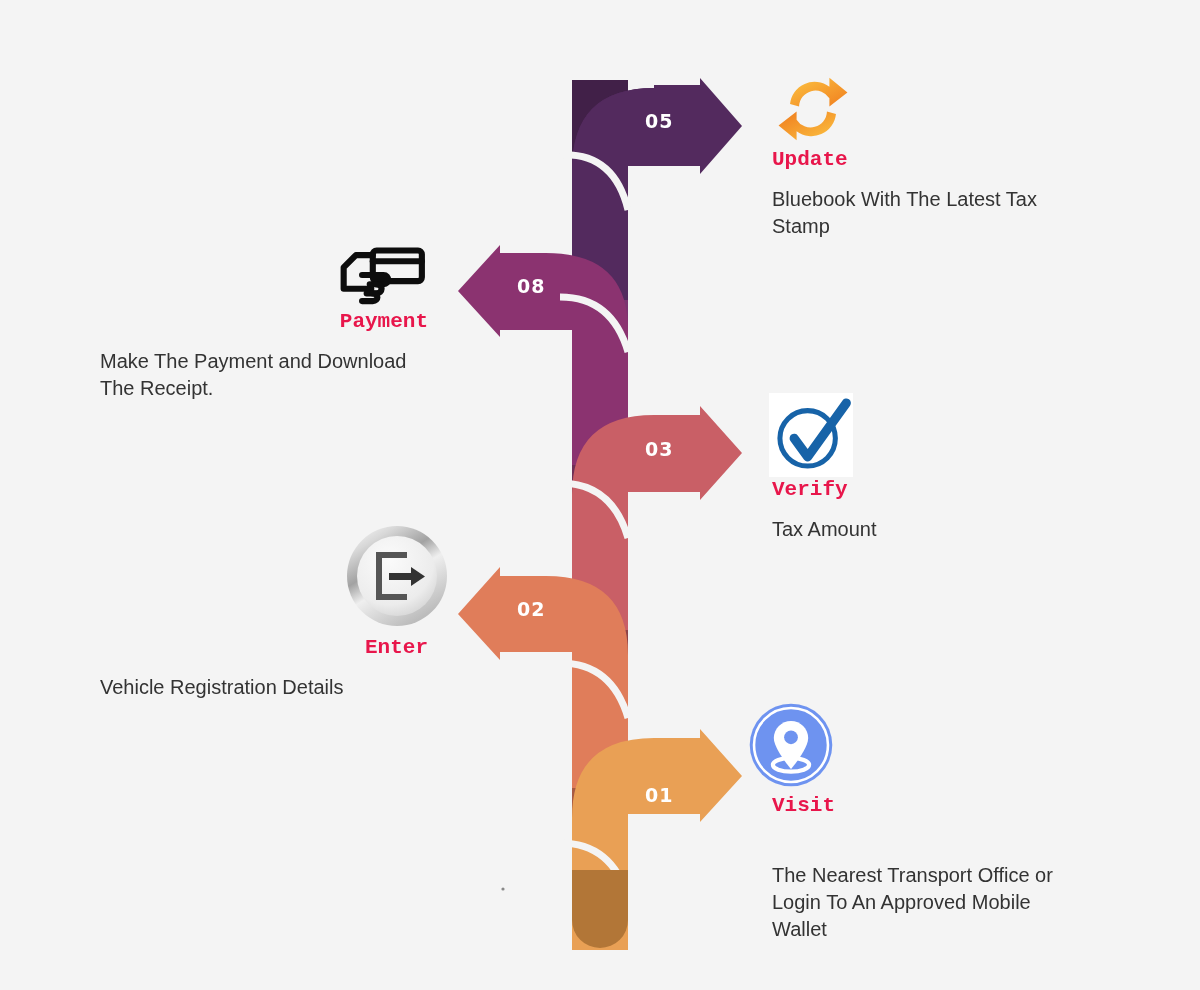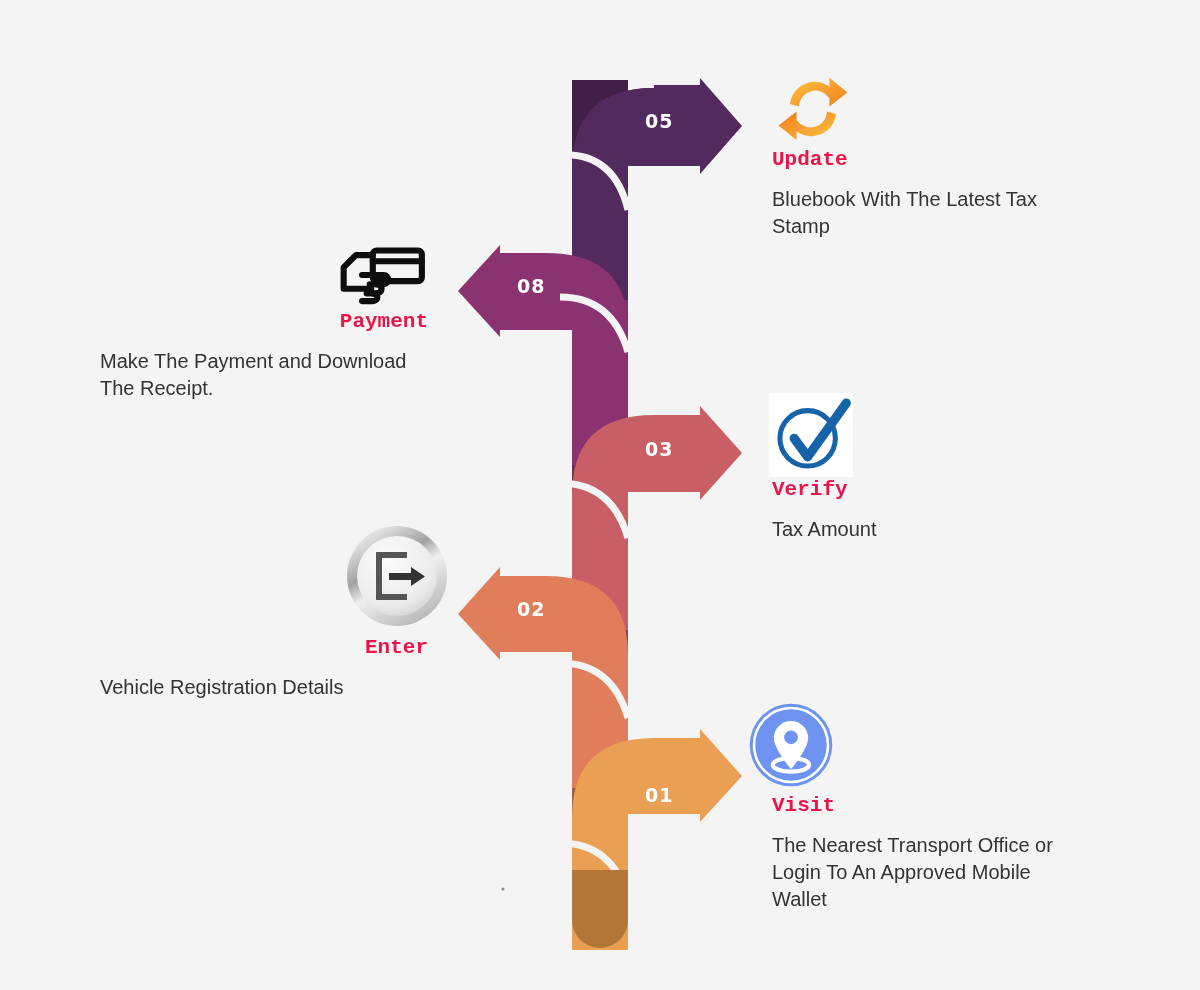--- a/index.html
+++ b/index.html
@@ -272,15 +272,15 @@
   <div class="icon-box" style="left:748px; top:702px; width:86px; height:86px;">
     <svg viewBox="0 0 100 100" width="86" height="86">
       <circle cx="50" cy="50" r="48" fill="#6e93f0"></circle>
       <circle cx="50" cy="50" r="43" fill="none" stroke="#ffffff" stroke-width="3"></circle>
       <path d="M50,22 C39,22 30,31 30,42 C30,55 50,78 50,78 C50,78 70,55 70,42 C70,31 61,22 50,22 Z" fill="#ffffff"></path>
       <circle cx="50" cy="41" r="8" fill="#6e93f0"></circle>
       <ellipse cx="50" cy="73" rx="21" ry="8" fill="none" stroke="#ffffff" stroke-width="5"></ellipse>
     </svg>
   </div>
   <div class="label-title" style="left:772px; top:794px;">Visit</div>
-  <div class="label-desc" style="left:772px; top:832px; width:310px;">The Nearest Transport Office or Login To An Approved Mobile Wallet</div>
+  <div class="label-desc" style="left:772px; top:862px; width:310px;">The Nearest Transport Office or Login To An Approved Mobile Wallet</div>
 
 </div>
 
 </body></html>

